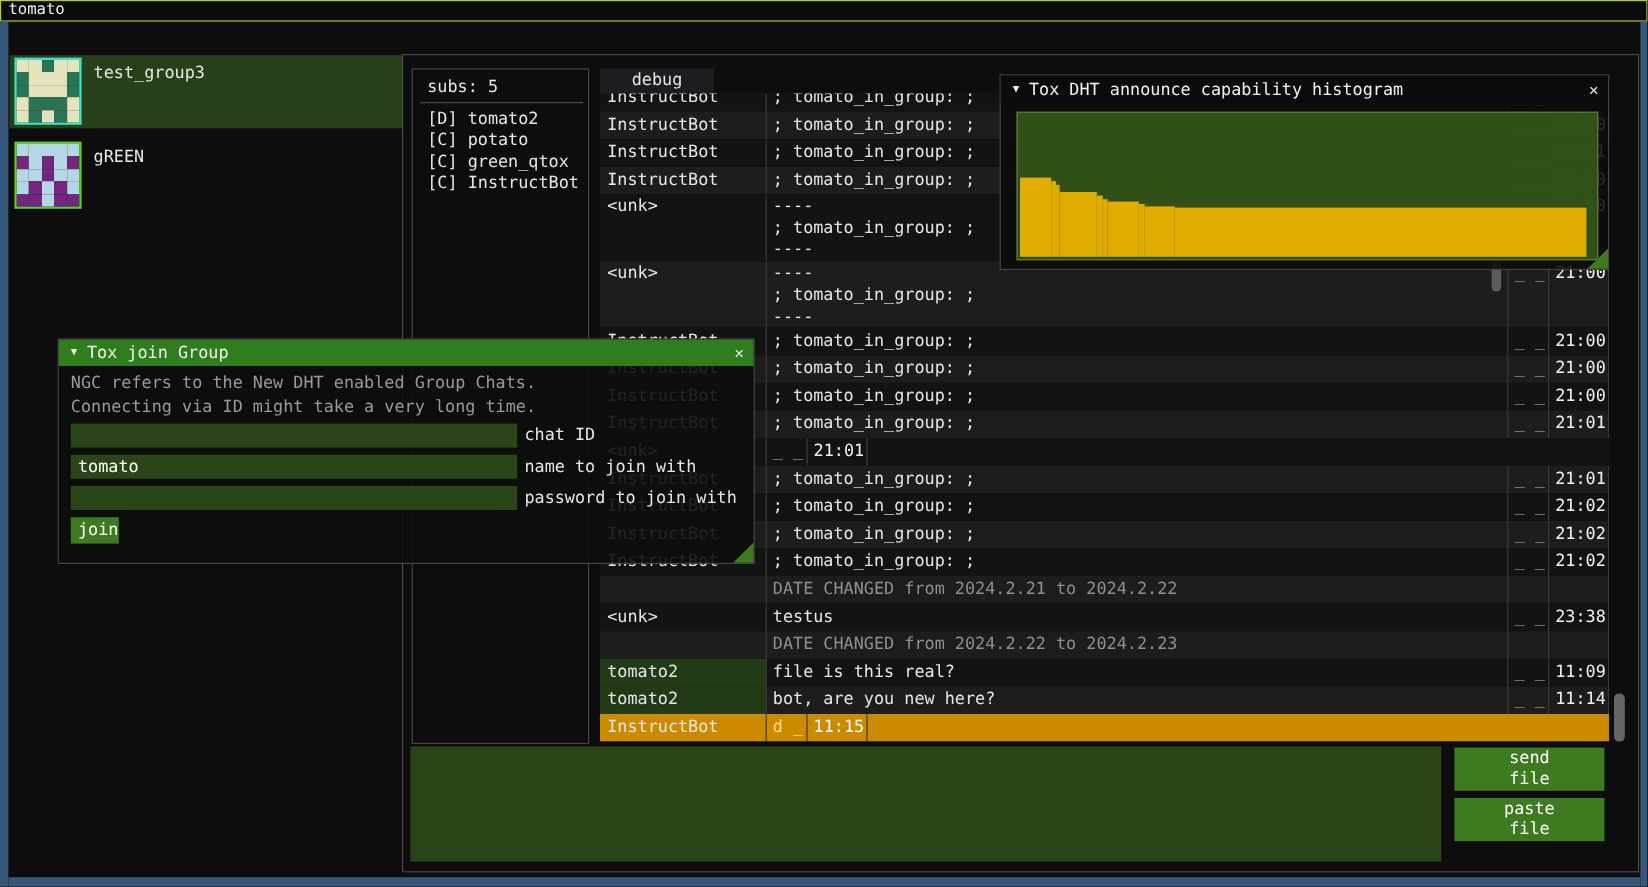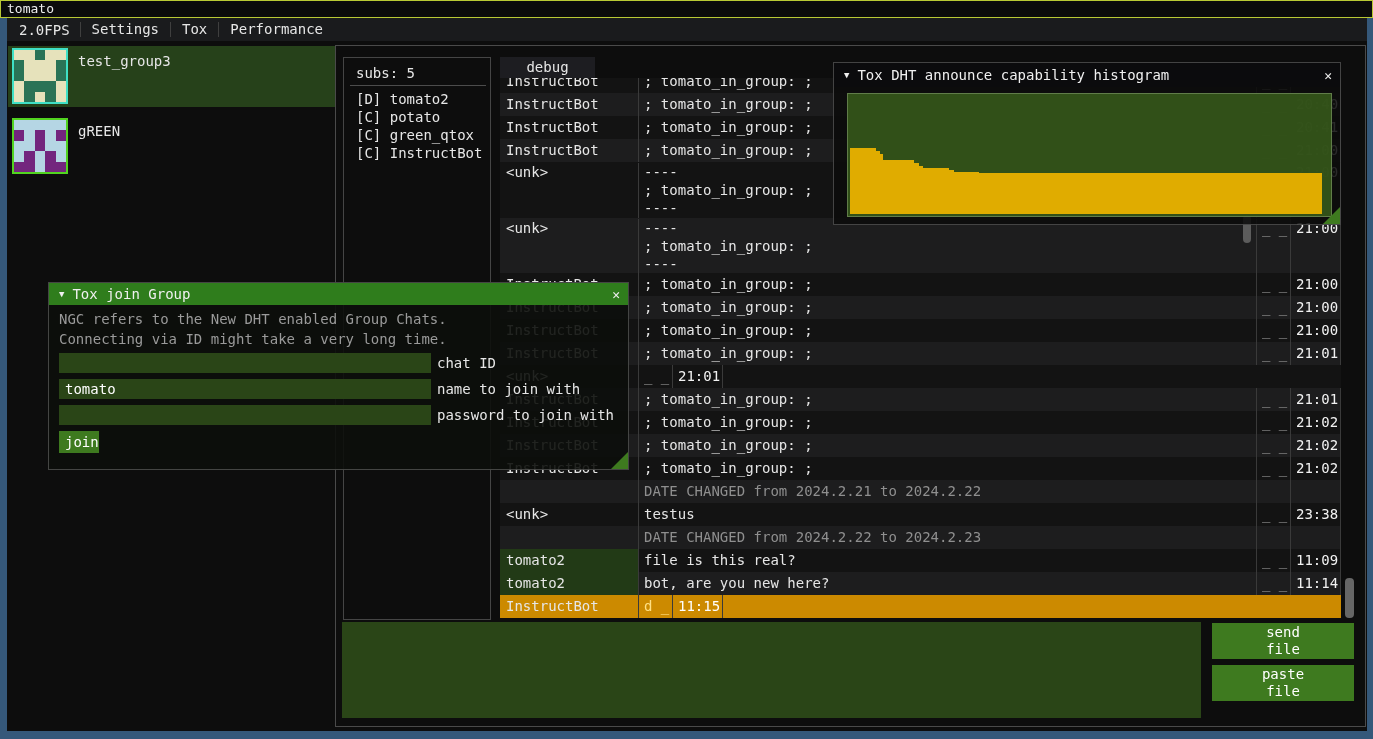--- a/index.html
+++ b/index.html
@@ -59,21 +59,21 @@
   .c-msg{flex:1;border-right:1px solid var(--div);padding-left:5px;white-space:pre;overflow:hidden;}
   .row.date .c-msg{color:var(--gray);}
   .c-st{width:34px;border-right:1px solid var(--div);color:#9a9a9a;padding-left:5px;white-space:pre;}
   .c-tm{width:50px;padding-left:5px;color:#f2f2f2;border-right:1px solid var(--div);}
 
   .scroll-thumb{left:1345px;top:578px;width:9px;height:40px;background:#666;border-radius:4px;}
   .mini-thumb{left:1243px;top:215px;width:8px;height:28px;background:#5c5c5c;border-radius:4px;}
 
   
   .chat-input{left:342px;top:622px;width:859px;height:96px;background:var(--field);}
-  .file-btn{left:1212px;width:142px;height:36px;background:var(--btn);color:#fff;font-size:14px;text-align:center;line-height:17px;padding-top:1px;}
+  .file-btn{left:1212px;width:125px;height:36px;background:var(--btn);color:#fff;font-size:14px;text-align:center;line-height:17px;padding-top:1px;}
 
   
   .fwin{border:1px solid rgba(115,115,115,.55);}
   .fwin-title{display:flex;align-items:center;color:#f0f0f0;font-size:14px;}
   .arrow{font-size:9px;padding:0 8px 0 10px;}
   .close-x{margin-left:auto;padding:0 8px;font-size:13px;color:#eee;}
   .grip{position:absolute;right:0;bottom:0;width:0;height:0;border-left:17px solid transparent;border-bottom:17px solid var(--btn);}
 
   .histwin{left:833px;top:62px;width:508px;height:163px;background:rgba(12,12,12,.87);}
   .histwin .fwin-title{height:24px;background:#0b0b0d;}
@@ -93,31 +93,20 @@
 
 <div class="screen">
 
   <div class="abs titlebar">
     <span>tomato</span>
   </div>
   <div class="abs os-left"></div>
   <div class="abs os-right"></div>
   <div class="abs os-bottom"></div>
 
-  <div class="abs menubar">
-    <span class="fps">2.0FPS</span>
-    <span id="menu-items" style="display:flex;align-items:center;height:100%">
-        <span class="menu-sep"></span>
-        <span class="menu-item">Settings</span>
-        <span class="menu-sep"></span>
-        <span class="menu-item">Tox</span>
-        <span class="menu-sep"></span>
-        <span class="menu-item">Performance</span>
-      </span>
-  </div>
 
   <div class="abs group-row selected" style="top:46px;">
     <div class="abs avatar" style="border:2px solid #3fe0c5;">
         <div style="background: rgb(230, 226, 187);"></div>
         <div style="background: rgb(230, 226, 187);"></div>
         <div style="background: rgb(42, 115, 86);"></div>
         <div style="background: rgb(230, 226, 187);"></div>
         <div style="background: rgb(230, 226, 187);"></div>
         <div style="background: rgb(42, 115, 86);"></div>
         <div style="background: rgb(230, 226, 187);"></div>

